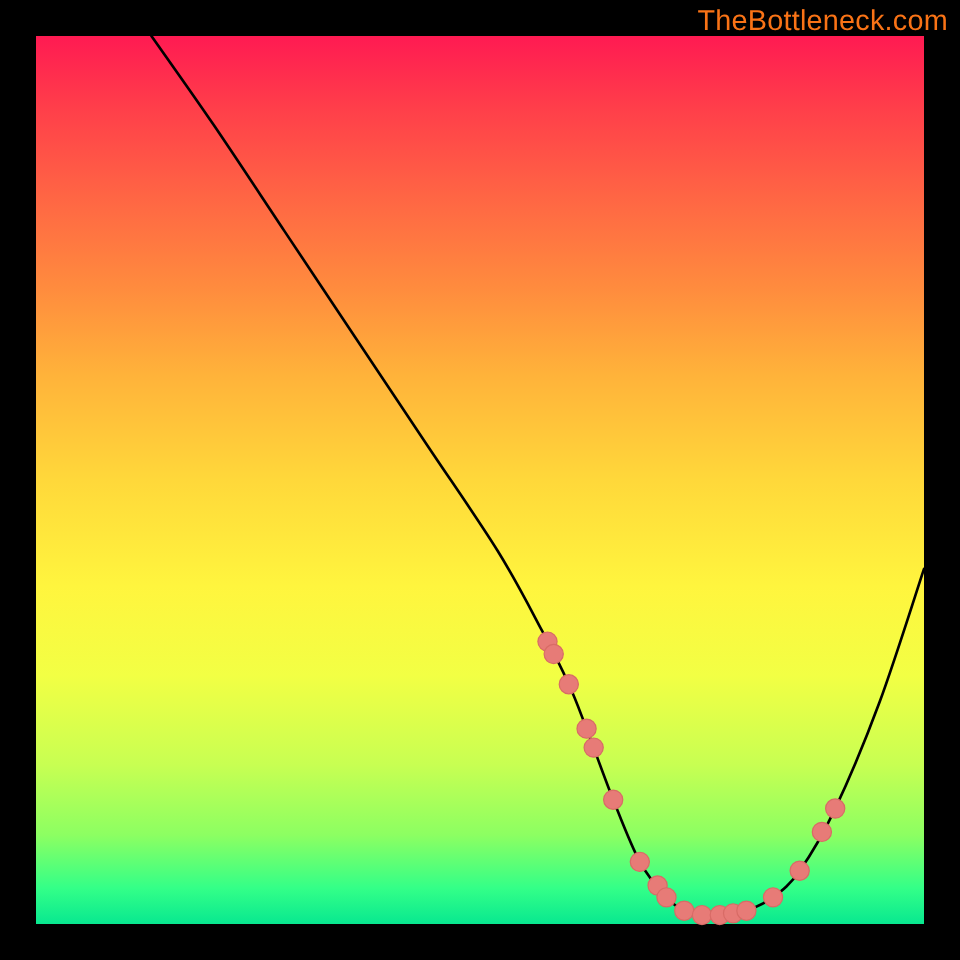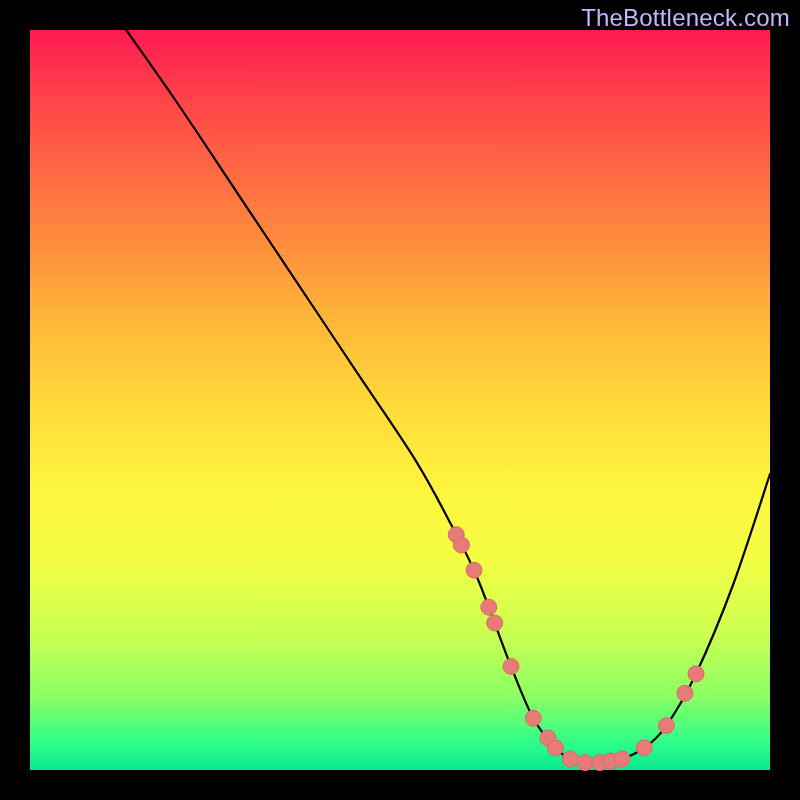--- a/index.html
+++ b/index.html
@@ -39,21 +39,21 @@
       #c8ff52 82%,
       #8cff62 90%,
       #33ff88 96%,
       #08e890 100%
     );
   }
   .watermark {
     position: absolute;
     top: 4px;
     right: 10px;
-    color: #c4b5fd;
+    color: #f97316;
     font-size: 24px;
     font-weight: 400;
     letter-spacing: 0.2px;
     user-select: none;
   }
   svg.curve {
     position: absolute;
     left: 0;
     top: 0;
     width: 740px;

